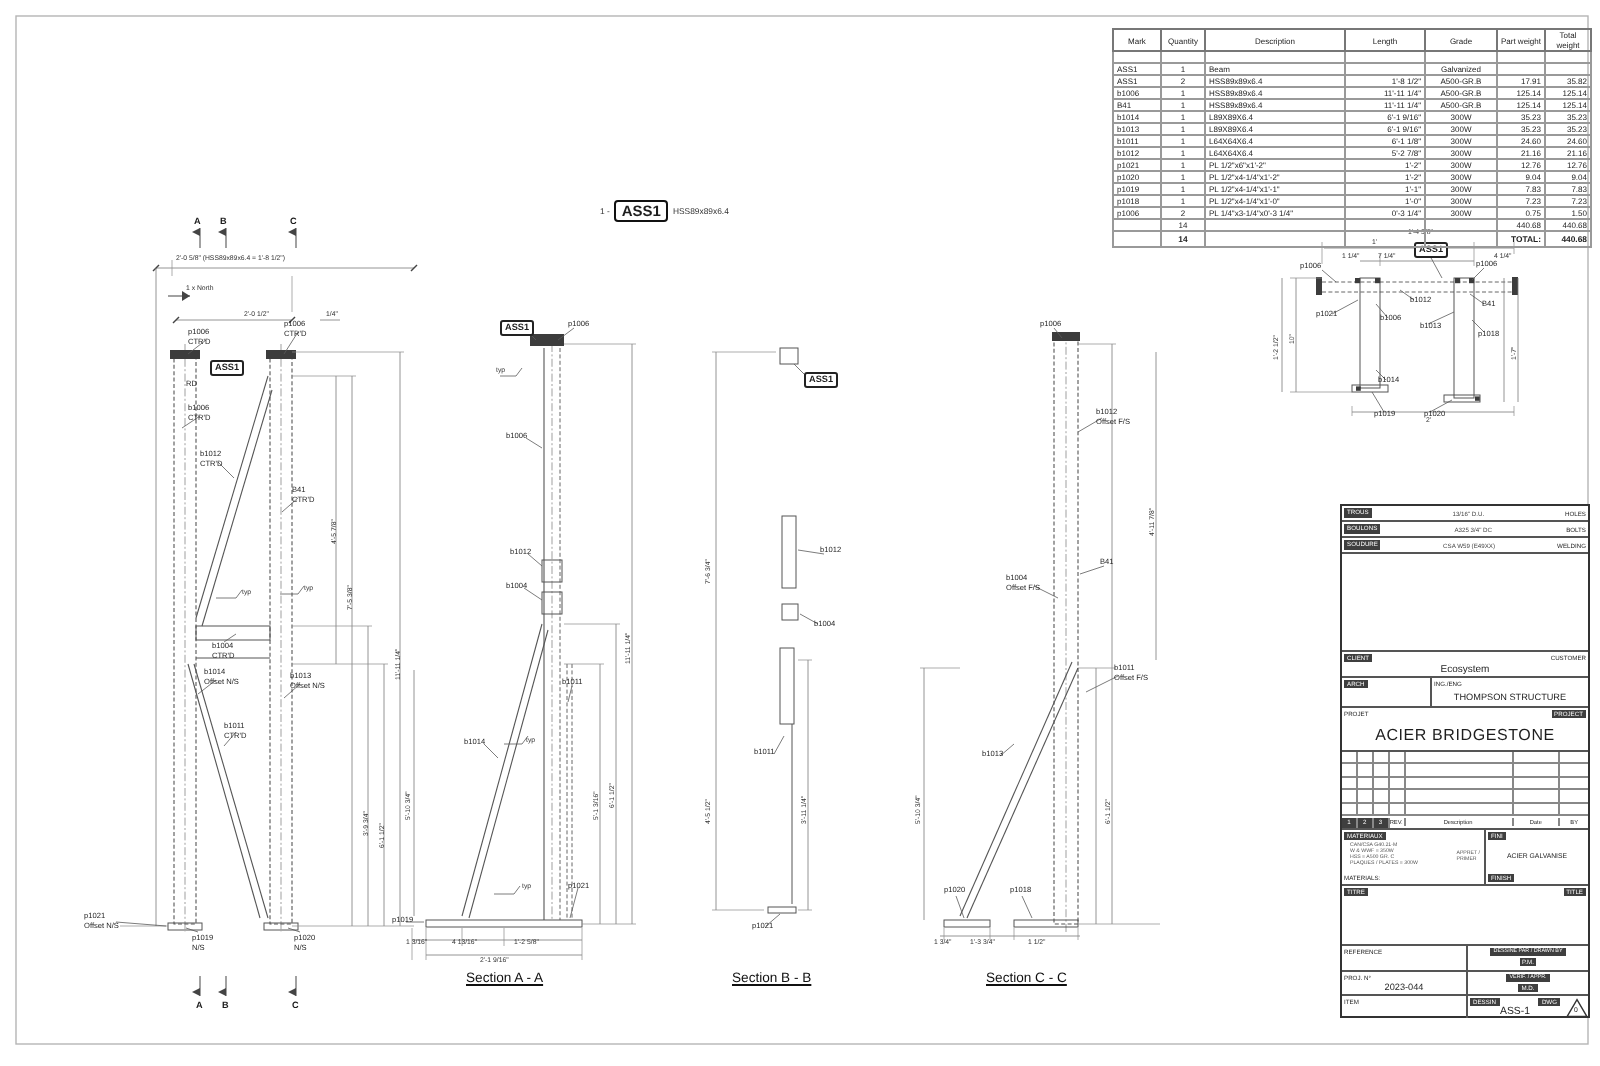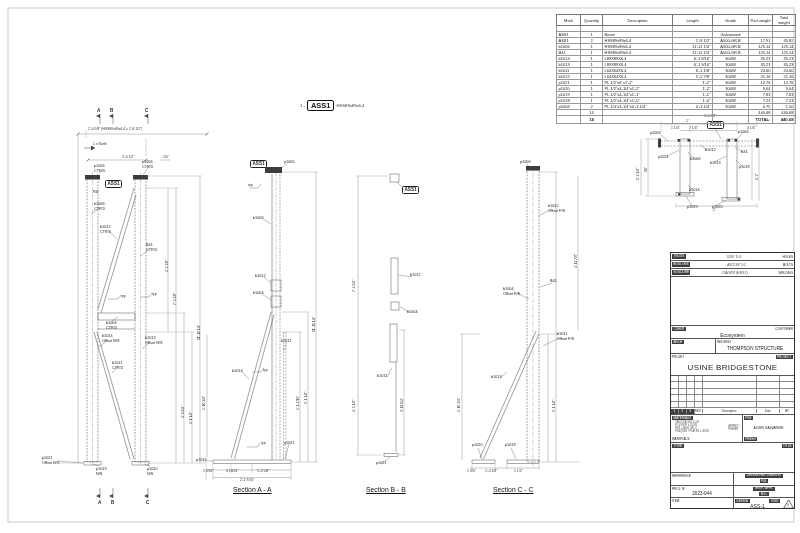--- a/index.html
+++ b/index.html
@@ -650,21 +650,21 @@
         <span class="chip">ARCH</span>
       </div>
       <div class="eng">
         <span class="lab">ING./ENG</span>
         <div class="eval">THOMPSON STRUCTURE</div>
       </div>
     </div>
     <div class="tb-project">
       <span class="lab">PROJET</span>
       <span class="chip">PROJECT</span>
-      <div class="pval">USINE BRIDGESTONE</div>
+      <div class="pval">ACIER BRIDGESTONE</div>
     </div>
     <div class="tb-rev">
       <div>
           <div class="revrow">
             <div class="rc rc0"></div>
             <div class="rc rc1"></div>
             <div class="rc rc2"></div>
             <div class="rc rc3"></div>
             <div class="rc rc4"></div>
             <div class="rc rc5"></div>

